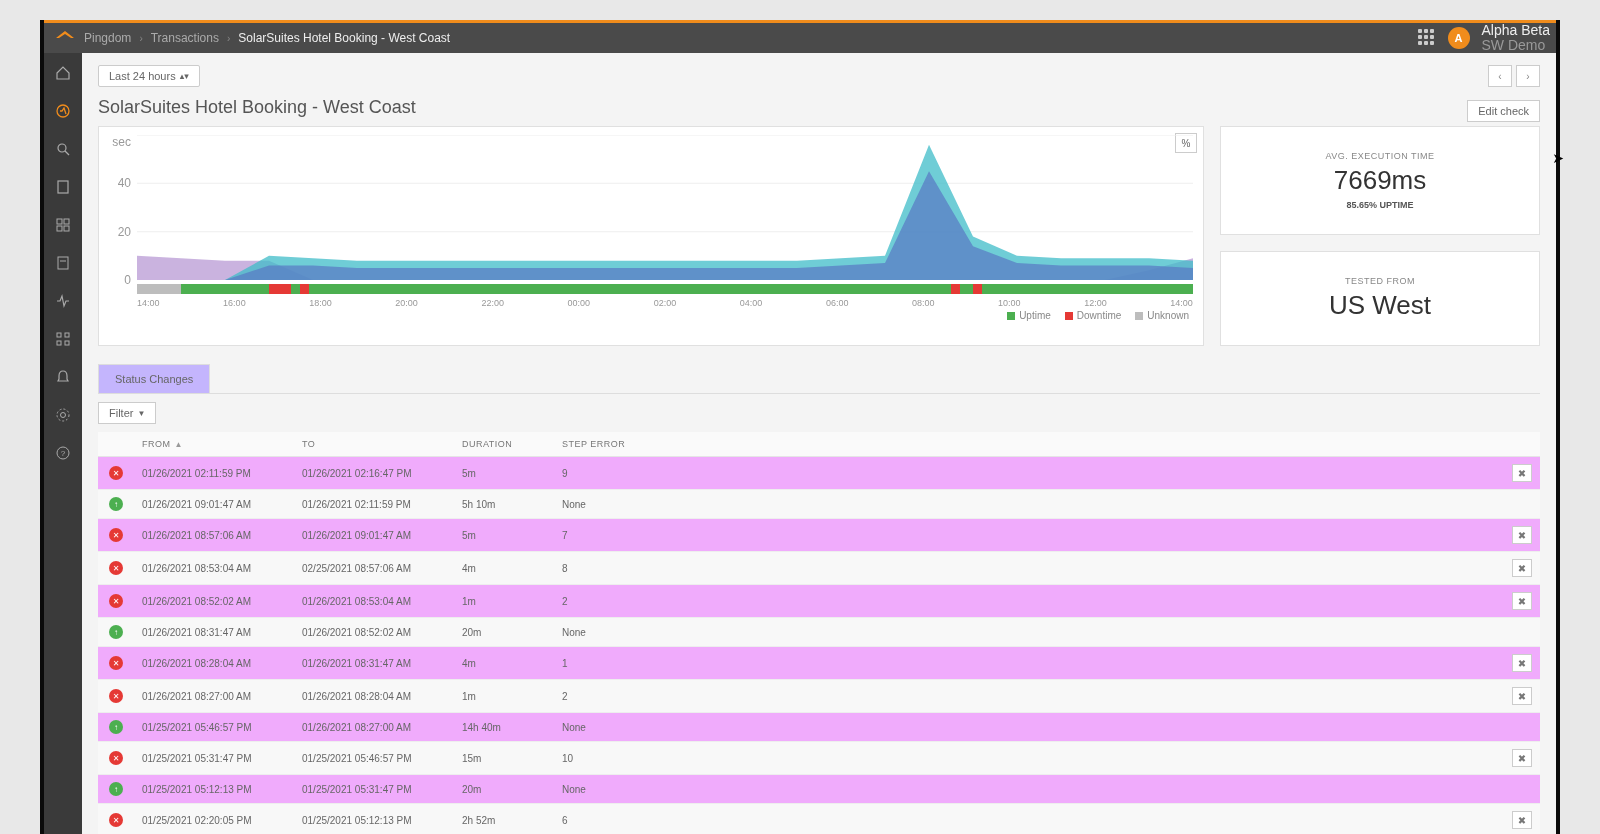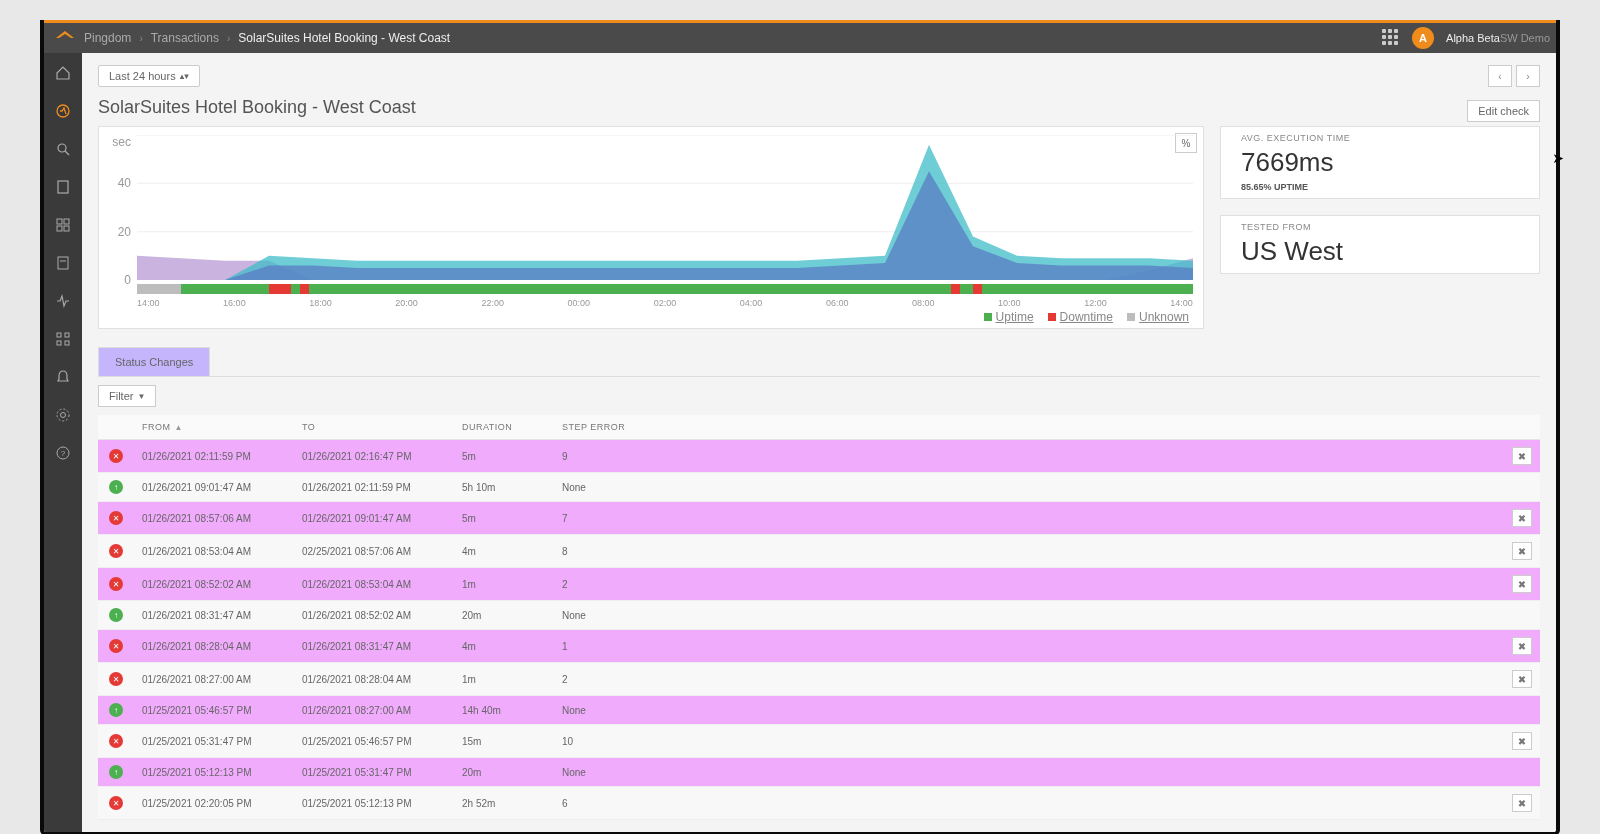--- a/index.html
+++ b/index.html
@@ -8,55 +8,55 @@
 .topbar { height: 3px; background: #f08c1c; }
 .header { display: flex; align-items: center; background: #4a4a4a; color: #ddd; height: 30px; padding: 0 6px; font-size: 12px; }
 .header .logo-area { width: 30px; display: flex; align-items: center; justify-content: center; }
 .header .crumb { color: #aaa; margin: 0 4px; }
 .header .crumb.active { color: #eee; }
 .header .chev { color: #888; margin: 0 4px; font-size: 10px; }
 .header-right { margin-left: auto; display: flex; align-items: center; gap: 12px; }
 .apps-icon { width: 18px; height: 18px; display: grid; grid-template-columns: repeat(3, 4px); grid-template-rows: repeat(3, 4px); gap: 2px; }
 .apps-icon span { background: #ccc; width: 4px; height: 4px; border-radius: 1px; }
 .avatar { width: 22px; height: 22px; border-radius: 50%; background: #f08c1c; color: #fff; display: flex; align-items: center; justify-content: center; font-size: 11px; font-weight: bold; }
-.user-info { display: flex; flex-direction: row; font-size: 11px; line-height: 1.1; }
+.user-info { display: flex; flex-direction: column; font-size: 14px; line-height: 1.1; }
 .user-info .u1 { color: #eee; }
 .user-info .u2 { color: #999; }
 
 .body { display: flex; min-height: 740px; }
 .sidebar { width: 38px; background: #3a3a3a; display: flex; flex-direction: column; align-items: center; padding-top: 6px; gap: 10px; }
 .sidebar .nav-item { width: 28px; height: 28px; display: flex; align-items: center; justify-content: center; color: #aaa; cursor: pointer; border-radius: 3px; }
 .sidebar .nav-item.active { color: #f08c1c; }
 
 .main { flex: 1; background: #f4f4f4; padding: 12px 16px; }
 .toolbar-row { display: flex; align-items: center; margin-bottom: 10px; }
 .time-range-btn { background: #fff; border: 1px solid #ccc; padding: 4px 10px; font-size: 11px; color: #666; border-radius: 2px; cursor: pointer; display: flex; align-items: center; gap: 4px; }
 .nav-arrows { margin-left: auto; display: flex; gap: 4px; }
 .nav-arrows button { width: 24px; height: 22px; background: #fff; border: 1px solid #ccc; cursor: pointer; color: #888; font-size: 10px; }
 
 .page-title { font-size: 18px; color: #555; margin-bottom: 8px; font-weight: normal; }
 .edit-check-btn { float: right; background: #fff; border: 1px solid #ccc; padding: 4px 10px; font-size: 11px; color: #666; cursor: pointer; margin-top: -26px; }
 
 .content-row { display: flex; gap: 16px; margin-bottom: 18px; }
 .chart-card { flex: 1; background: #fff; border: 1px solid #e0e0e0; position: relative; padding: 8px 10px 4px 10px; }
 .stats-col { width: 320px; display: flex; flex-direction: column; gap: 16px; }
-.stat-card { background: #fff; border: 1px solid #e0e0e0; padding: 6px 20px; text-align: left; }
+.stat-card { background: #fff; border: 1px solid #e0e0e0; padding: 24px 20px; text-align: center; }
 .stat-label { font-size: 9px; color: #888; letter-spacing: 0.5px; margin-bottom: 4px; text-transform: uppercase; }
 .stat-value { font-size: 26px; color: #333; font-weight: 400; }
 .stat-sub { font-size: 9px; color: #555; margin-top: 4px; font-weight: bold; }
 
 .chart-area { position: relative; height: 145px; margin-left: 28px; }
 .y-ticks { position: absolute; left: -28px; top: 0; bottom: 0; width: 26px; font-size: 12px; color: #999; }
 .y-ticks div { position: absolute; right: 4px; transform: translateY(-50%); }
 .chart-svg { width: 100%; height: 145px; display: block; }
 .pct-btn { position: absolute; top: 6px; right: 6px; width: 22px; height: 20px; background: #fff; border: 1px solid #ccc; font-size: 10px; color: #666; cursor: pointer; }
 .status-bar { height: 10px; margin: 4px 0 0 28px; display: flex; position: relative; background: #4caf50; }
 .status-seg { height: 100%; }
 .x-ticks { display: flex; justify-content: space-between; margin: 4px 0 2px 28px; font-size: 9px; color: #999; }
-.legend { display: flex; justify-content: flex-end; gap: 14px; font-size: 12px; color: #888; margin-right: 4px; text-decoration: underline; }
+.legend { display: flex; justify-content: flex-end; gap: 14px; font-size: 10px; color: #888; margin-right: 4px; }
 .legend-item { display: flex; align-items: center; gap: 4px; }
 .legend-swatch { width: 8px; height: 8px; }
 
 .tabs { display: flex; border-bottom: 1px solid #ddd; }
 .tab { padding: 8px 16px; background: #c4b5fd; border: 1px solid #ddd; border-bottom: none; font-size: 11px; color: #666; cursor: pointer; }
 .filter-btn { margin: 8px 0; background: #fff; border: 1px solid #ccc; padding: 4px 10px; font-size: 11px; color: #666; cursor: pointer; display: inline-flex; align-items: center; gap: 4px; }
 
 .table { width: 100%; border-collapse: collapse; background: #f0abfc; }
 .table th { text-align: left; font-size: 9px; color: #777; font-weight: normal; padding: 7px 8px; border-bottom: 1px solid #e5e5e5; text-transform: uppercase; letter-spacing: 0.5px; background: #fafafa; }
 .table td { font-size: 10px; color: #666; padding: 7px 8px; border-bottom: 1px solid #eee; }

